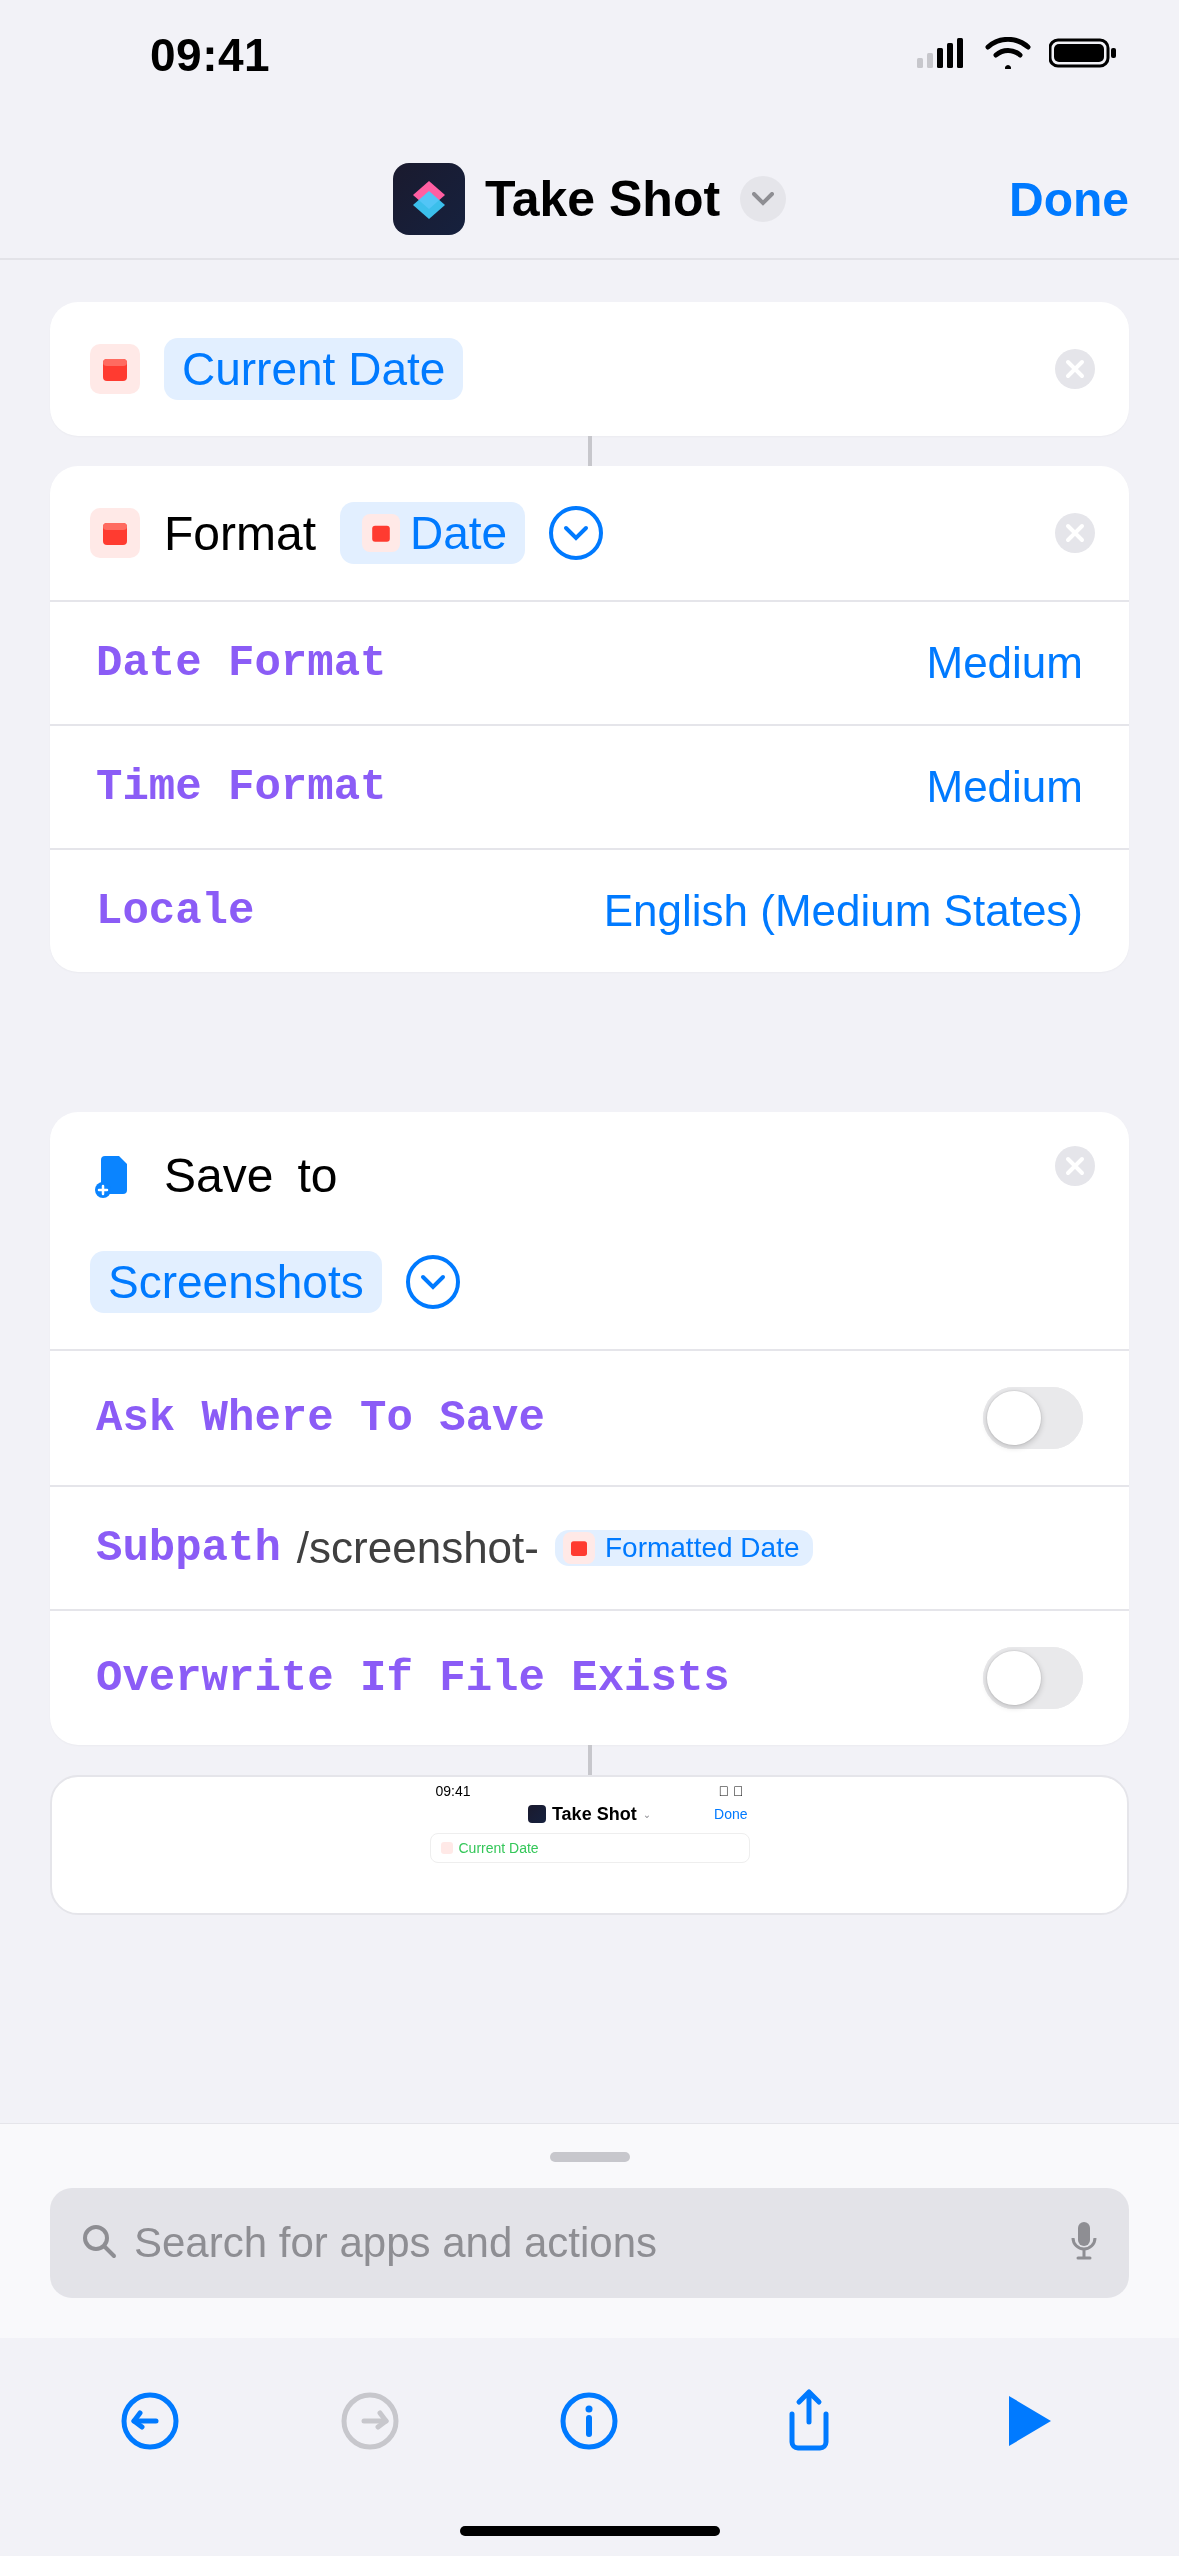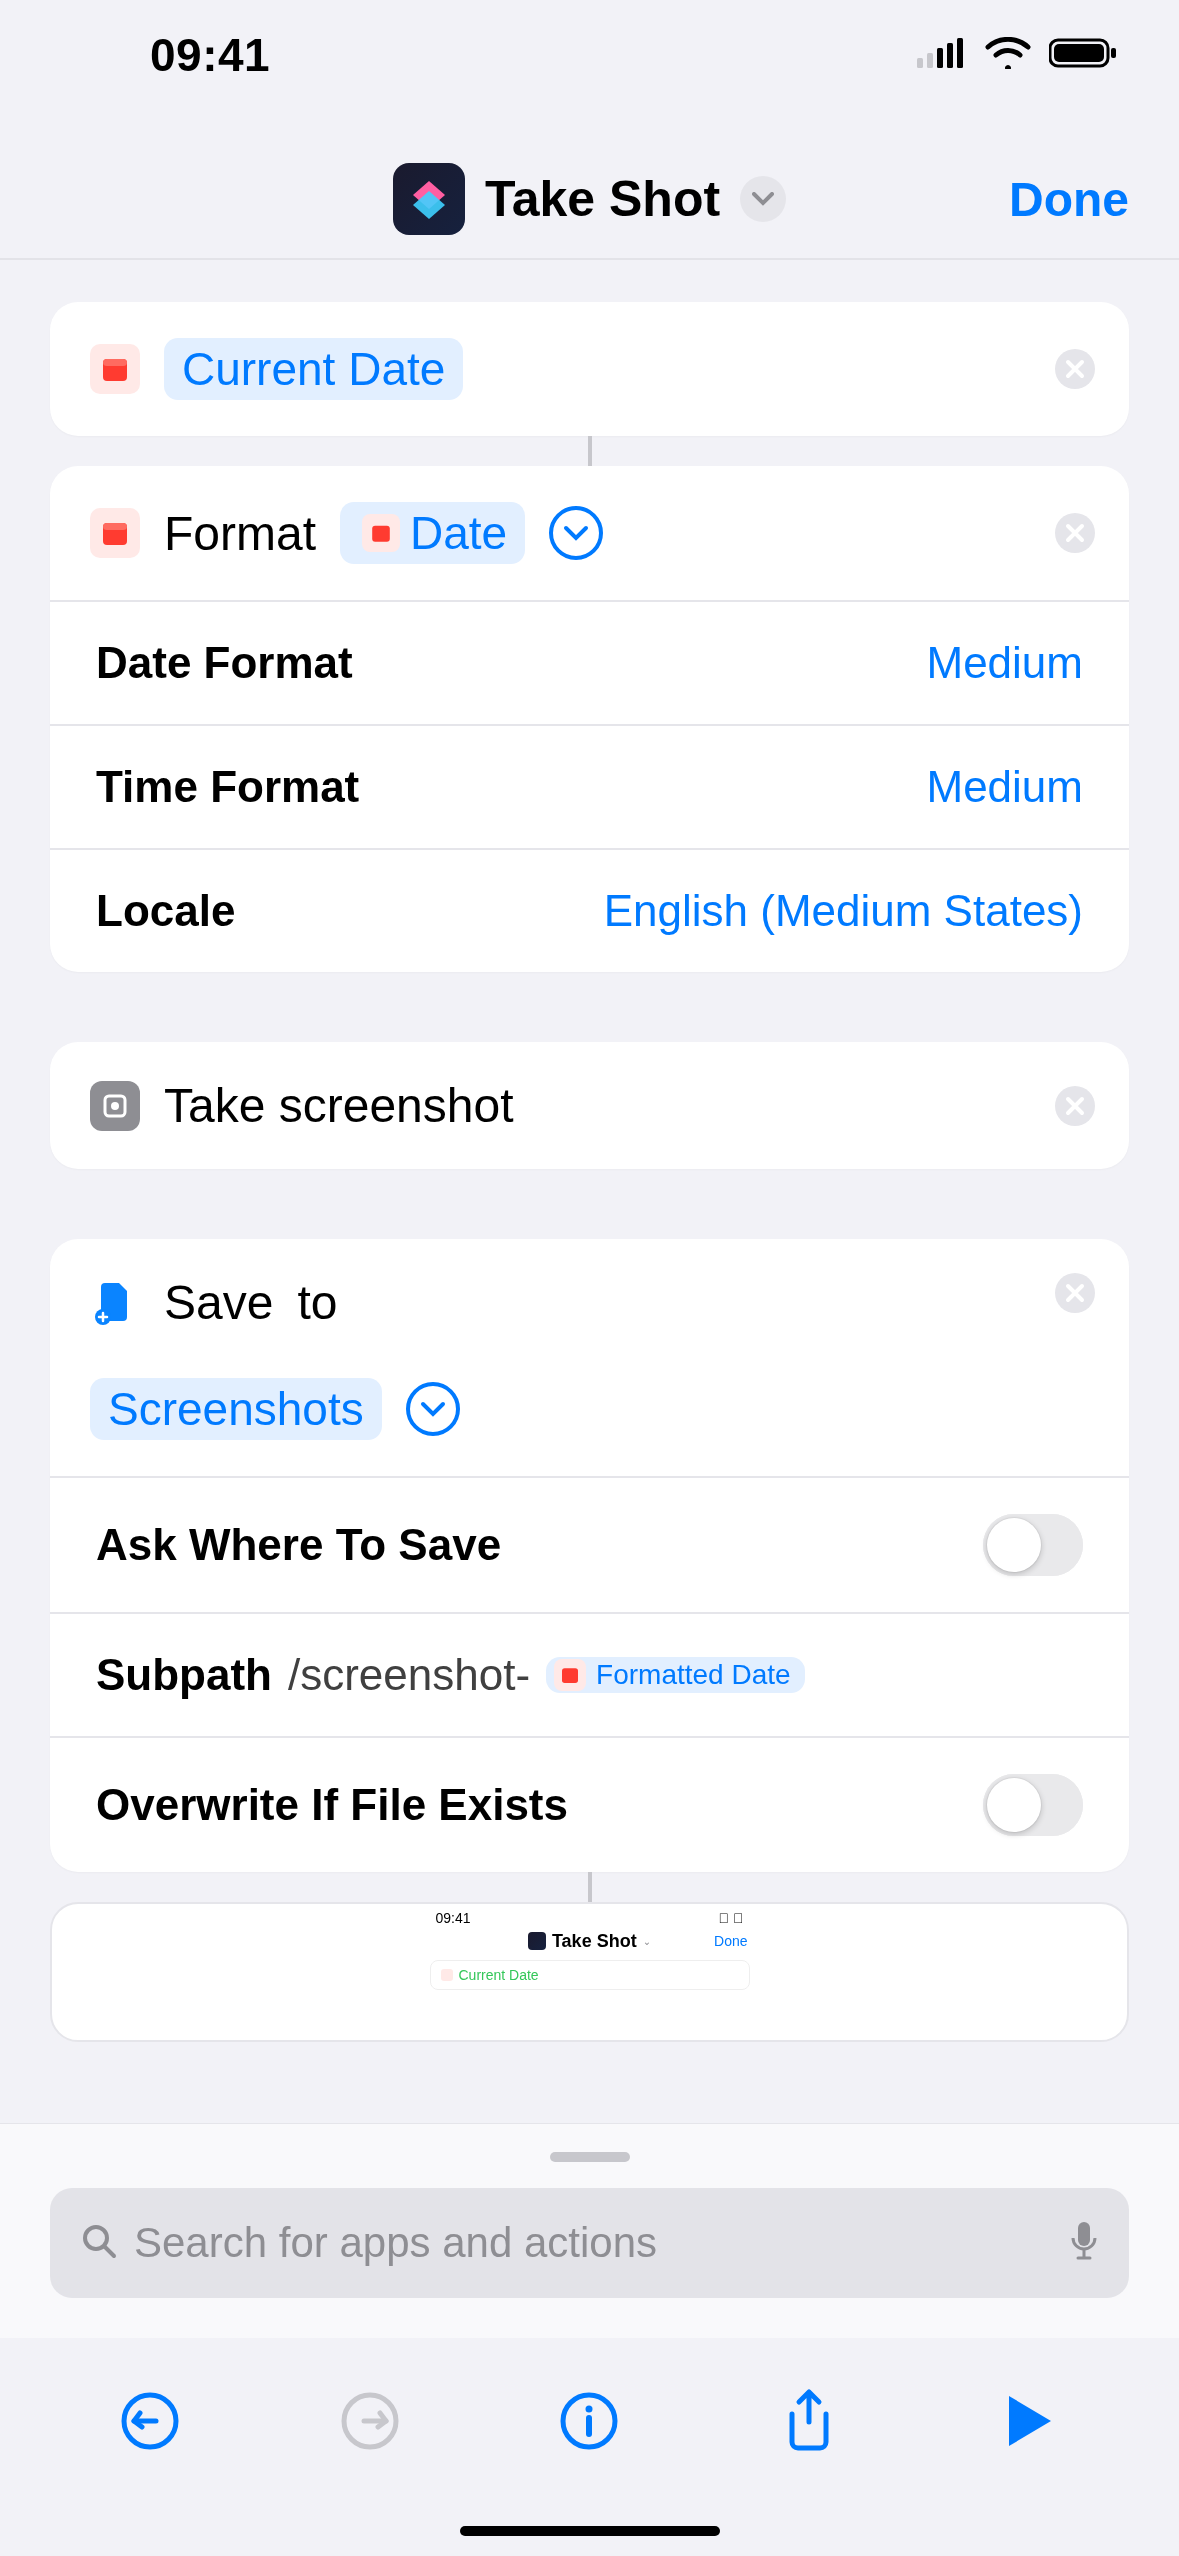--- a/index.html
+++ b/index.html
@@ -93,21 +93,21 @@
   }
 
   .connector {
     width: 4px; height: 30px; background: #c7c7cc; margin: 0 auto;
   }
 
   .row {
     display:flex; align-items:center; justify-content:space-between;
     padding: 36px 46px; border-top: 2px solid #e5e5ea;
   }
-  .row-label { font-size: 44px; font-weight: 600; color: #000000; }
+  .row-label { font-size: 44px; font-weight: 600; color: #8b5cf6; font-family: Liberation Mono, monospace; }
   .row-value { font-size: 44px; font-weight: 400; color: #007aff; }
 
   .row.subpath { justify-content: flex-start; gap: 16px; flex-wrap: wrap; }
   .row.subpath .subpath-text { font-size: 44px; font-weight: 400; color: #404040; }
 
   
   .toggle {
     width: 100px; height: 62px; border-radius: 31px; background: #e9e9eb;
     position: relative; box-shadow: inset 0 0 0 2px #e9e9eb;
   }
@@ -266,36 +266,20 @@
       <span class="row-value">Medium</span>
     </div>
     <div class="row">
       <span class="row-label">Locale</span>
       <span class="row-value">English (Medium States)</span>
     </div>
   </div>
 
   <div class="gap"></div>
 
-  <div class="card">
-    <div class="action-header">
-      <div class="mini-icon grey-shot">
-        <svg width="30" height="30" viewBox="0 0 30 30">
-          <rect x="5" y="5" width="20" height="20" rx="4" fill="none" stroke="#fff" stroke-width="3"></rect>
-          <circle cx="15" cy="15" r="4" fill="#fff"></circle>
-        </svg>
-      </div>
-      <span class="action-text">Take screenshot</span>
-      <div class="delete">
-        <svg width="22" height="22" viewBox="0 0 22 22">
-            <path d="M4 4 L18 18 M18 4 L4 18" stroke="#fff" stroke-width="4" stroke-linecap="round"></path>
-          </svg>
-      </div>
-    </div>
-  </div>
 
   <div class="gap"></div>
 
   <div class="card">
     <div class="action-header wrap">
       <div class="mini-icon blue-file">
         <svg width="40" height="44" viewBox="0 0 40 44">
           <path d="M10 2 h14 l8 8 v26 a4 4 0 0 1 -4 4 h-18 a4 4 0 0 1 -4 -4 v-30 a4 4 0 0 1 4 -4 z" fill="#0a84ff"></path>
           <circle cx="8" cy="36" r="8" fill="#0a84ff"></circle>
           <path d="M8 32 v8 M4 36 h8" stroke="#fff" stroke-width="2.5" stroke-linecap="round"></path>

